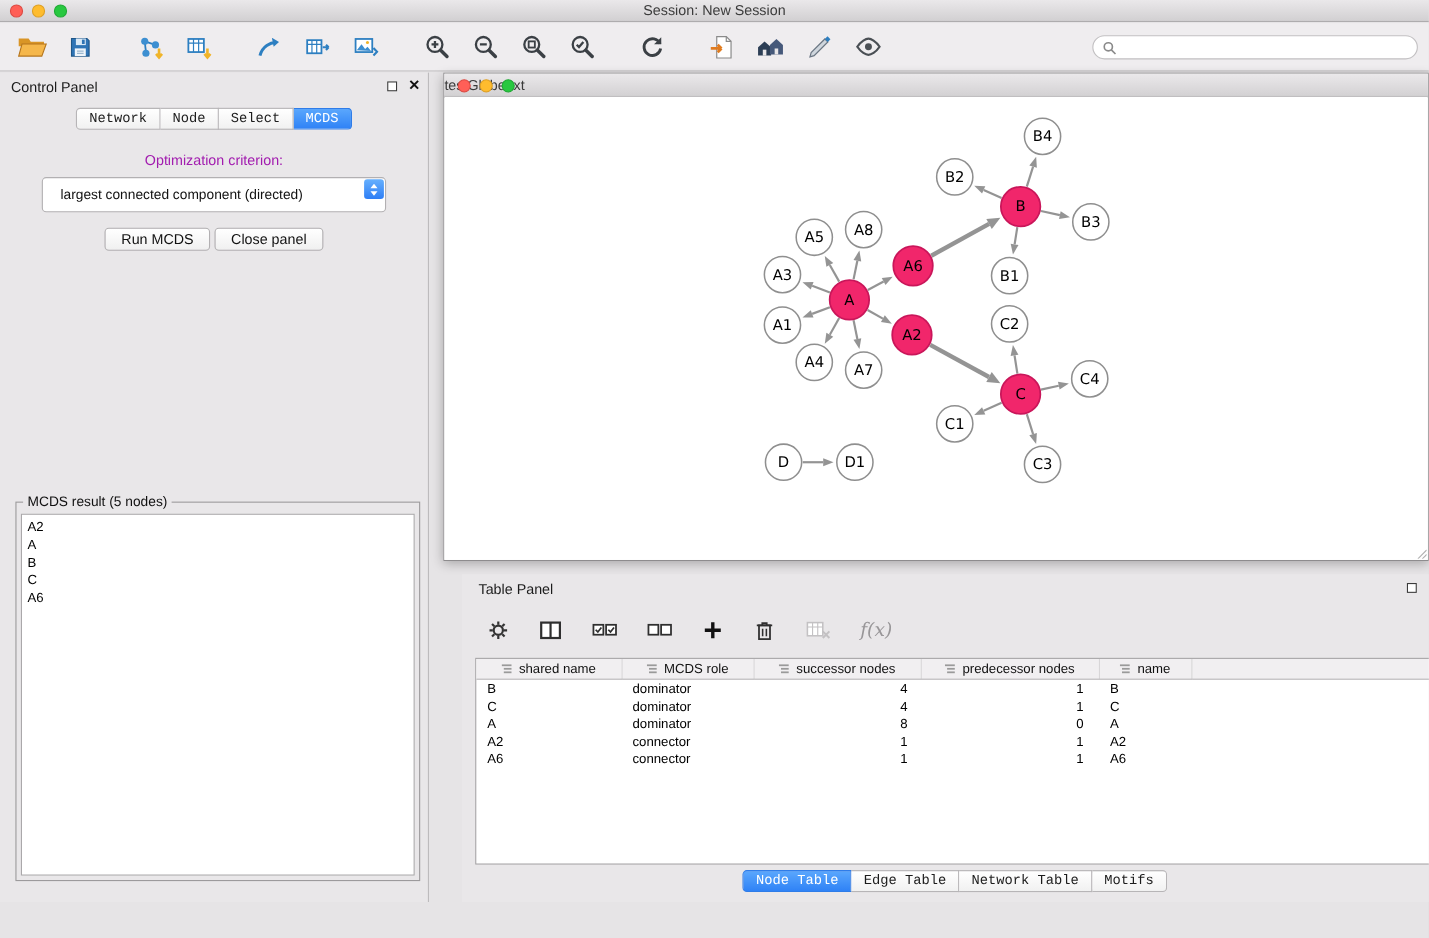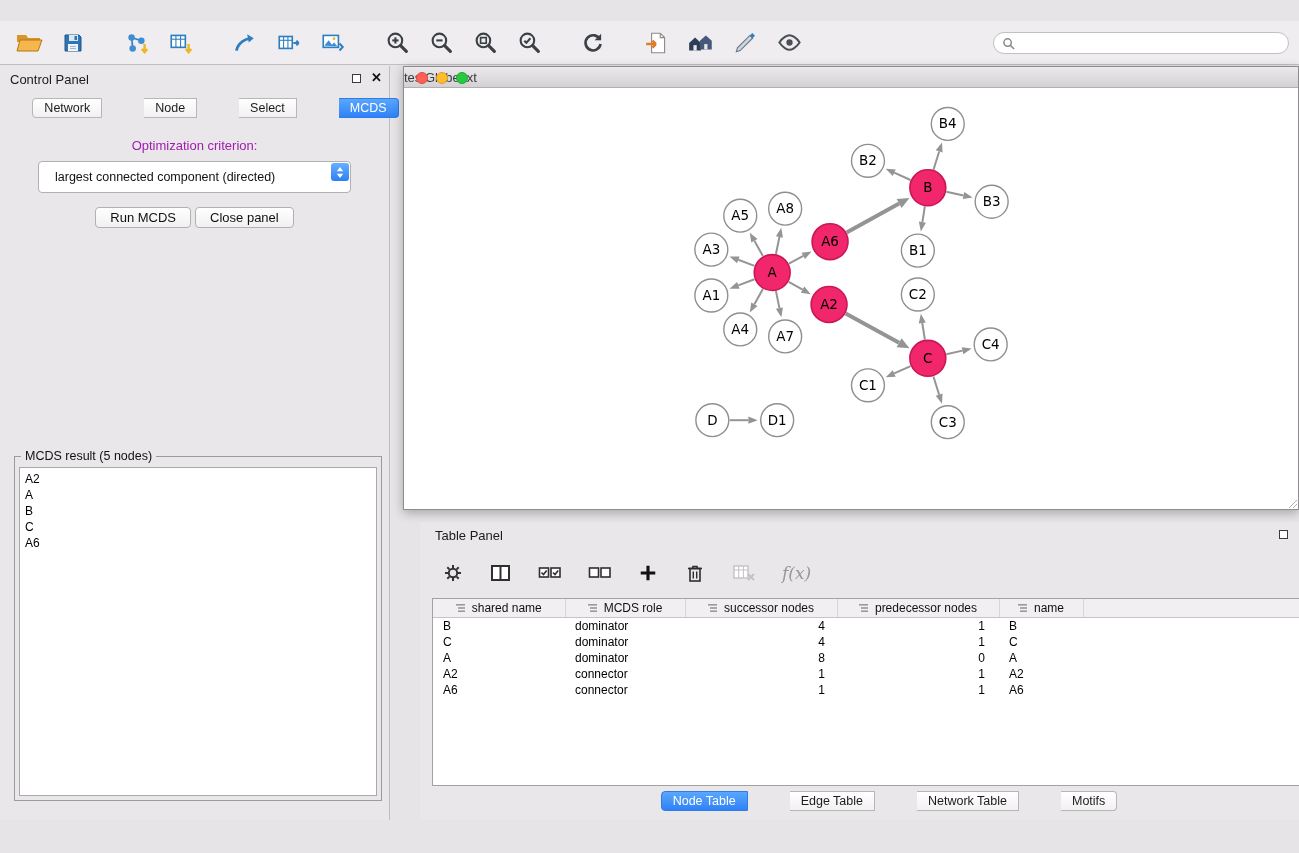--- a/index.html
+++ b/index.html
@@ -30,22 +30,22 @@
   .control-panel { position:absolute; left:0; top:66px; width:390px; height:754px;
     background:#e9e7e9; border-right:1px solid #bdbbbd; }
   .panel-header { position:relative; height:26px; }
   .panel-title { position:absolute; left:10px; top:6px; font-size:13px; color:#1c1c1c; }
   .win-icons { position:absolute; right:7px; top:6px; display:flex; align-items:center; gap:10px; }
   .win-float { width:9px; height:9px; border:1.5px solid #3c3c3c; display:inline-block; background:#fff; }
   .win-close { font-size:13px; font-weight:700; color:#111; line-height:12px; }
 
   .seg-tabs { display:flex; justify-content:center; }
   .cp-tabs { margin-top:6px; }
-  .seg { font-family:Liberation Sans, sans-serif; font-size:12.5px; color:#1c1c1c; height:20px;
-    padding:0 11px; background:linear-gradient(#ffffff,#f1f1f1); border:1px solid #b7b5b7; border-left:none;margin-left:42px; }
+  .seg { font-family:Liberation Mono, monospace; font-size:12.5px; color:#1c1c1c; height:20px;
+    padding:0 11px; background:linear-gradient(#ffffff,#f1f1f1); border:1px solid #b7b5b7; border-left:none; }
   .seg:first-child { border-left:1px solid #b7b5b7; border-radius:4px 0 0 4px; }
   .seg:last-child { border-radius:0 4px 4px 0; }
   .seg.active { background:linear-gradient(#5aa7fd,#2f82f6); border-color:#2f7ce8; color:#fff; }
 
   .opt-label { margin-top:20px; text-align:center; font-size:13px; color:#a21caf; }
   .dropdown { position:relative; margin:8px auto 0; width:313px; height:32px; background:#fff;
     border:1px solid #b2b0b2; border-radius:4px; display:flex; align-items:center; padding:0 24px 0 16px; }
   .dropdown-text { font-size:12.5px; color:#111; white-space:nowrap; overflow:hidden; }
   .dropdown-stepper { position:absolute; right:1px; top:1px; width:18px; height:18px; border-radius:3px;
     background:linear-gradient(#66b0fe,#2e7ef5); display:flex; align-items:center; justify-content:center; }
@@ -100,20 +100,28 @@
   .memory-btn { position:absolute; right:8px; top:6px; height:21px; padding:0 11px; background:#fdfdfd;
     border:1px solid #b3b1b3; border-radius:11px; display:flex; align-items:center; gap:6px;
     font-size:12px; color:#111; }
   .memory-dot { width:10px; height:10px; border-radius:50%; background:#23a825; }
 </style>
 </head>
 <body>
 
 <div class="app">
 
+  <div class="titlebar">
+    <div class="lights">
+      <span class="light l-red"></span>
+      <span class="light l-yellow"></span>
+      <span class="light l-green"></span>
+    </div>
+    <span>Session: New Session</span>
+  </div>
 
   <div class="toolbar">
     <div class="tgroup">
       <div class="tbtn">
         <svg width="28" height="24" viewBox="0 0 28 24">
           <path d="M2 4h9l2 3h12v4H2z" fill="#d99526"></path>
           <path d="M5 9h22l-4 11H2z" fill="#f5b74b" stroke="#b5751c" stroke-width="1"></path>
         </svg>
       </div>
       <div class="tbtn">

